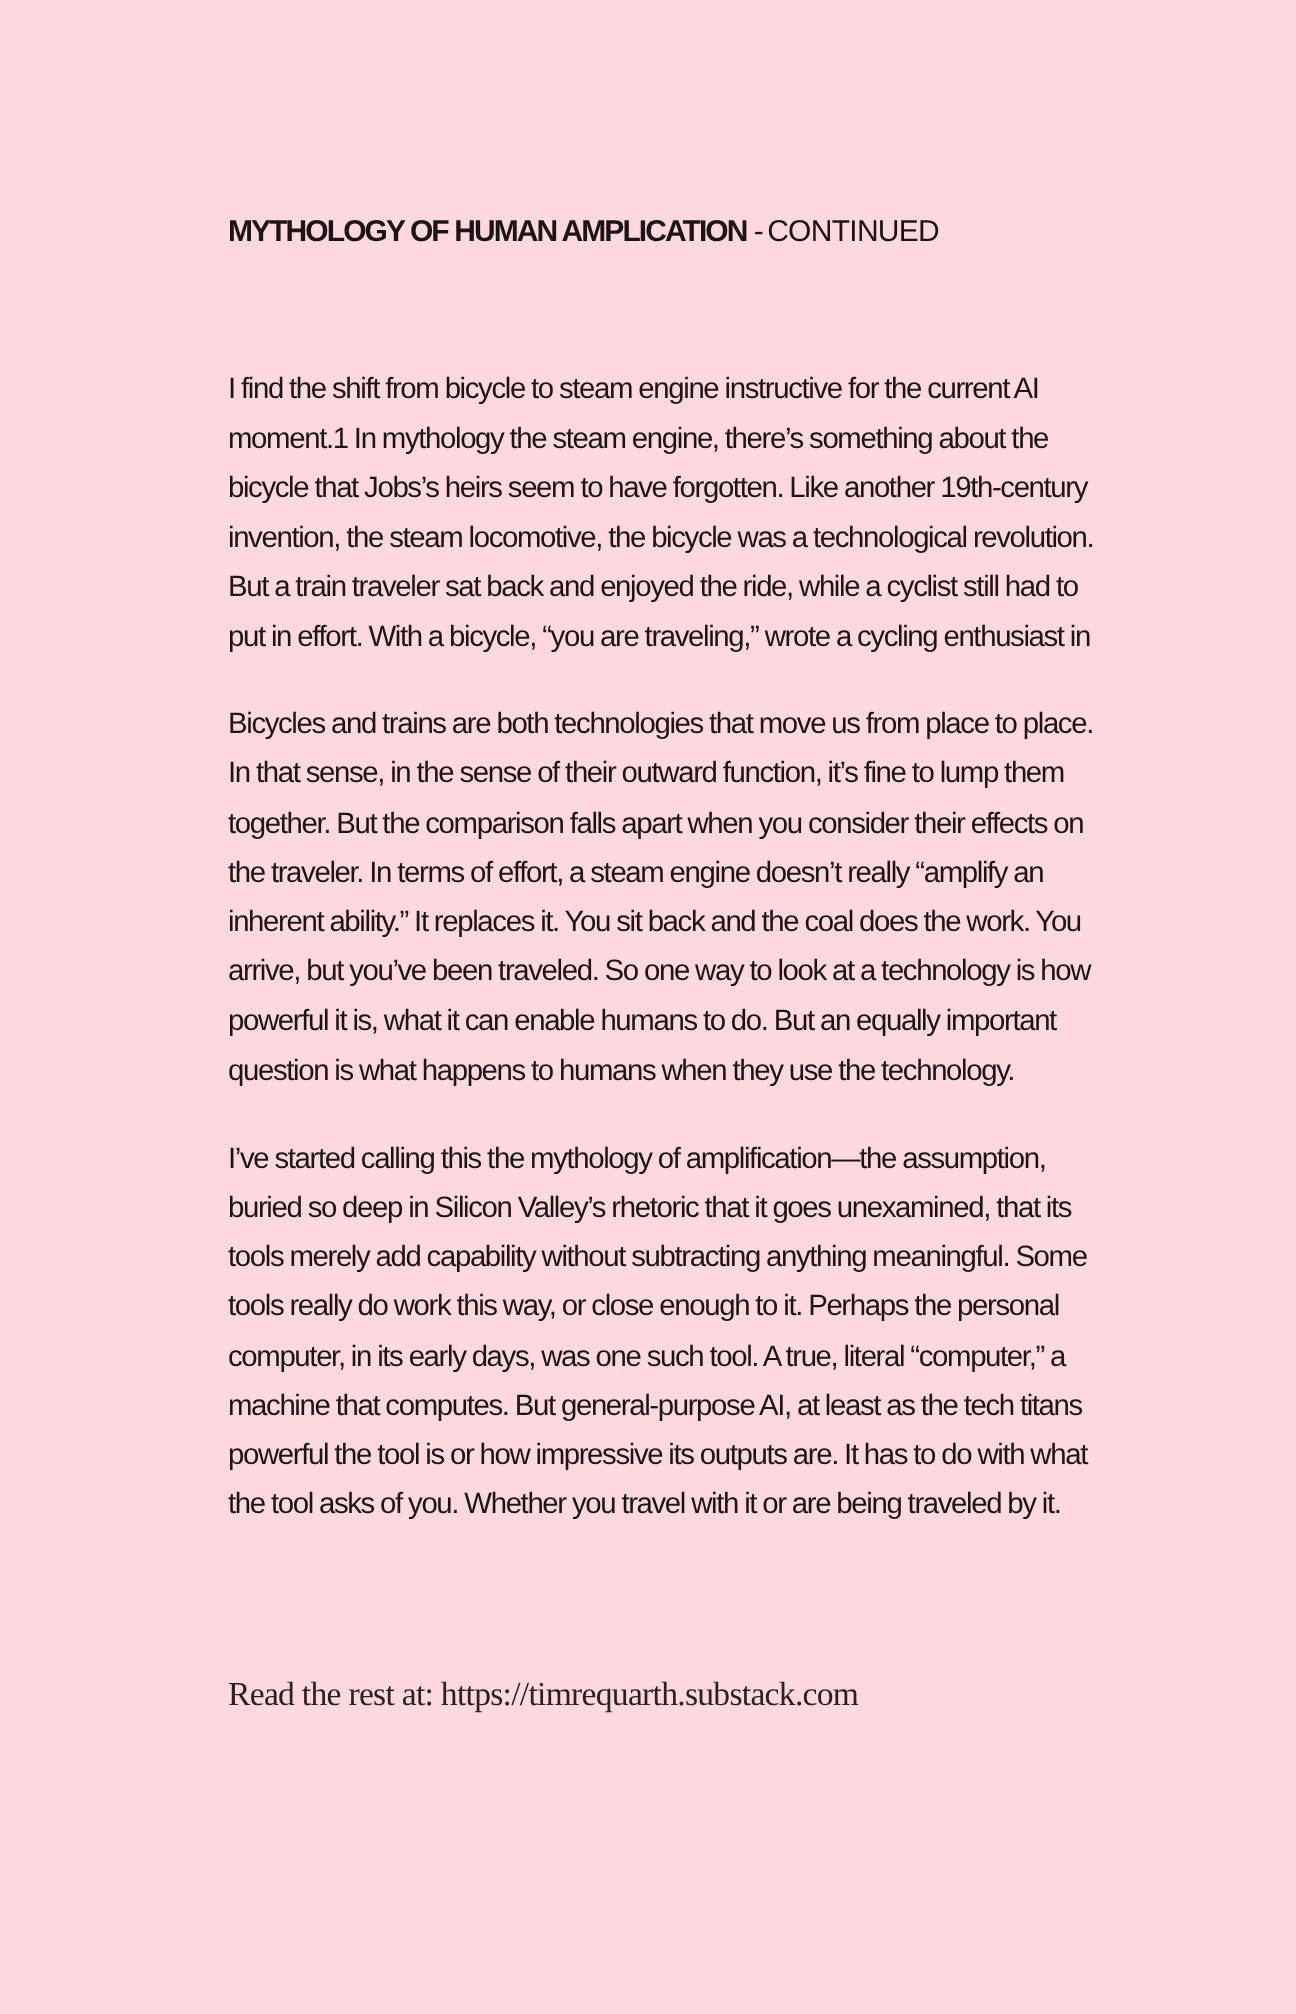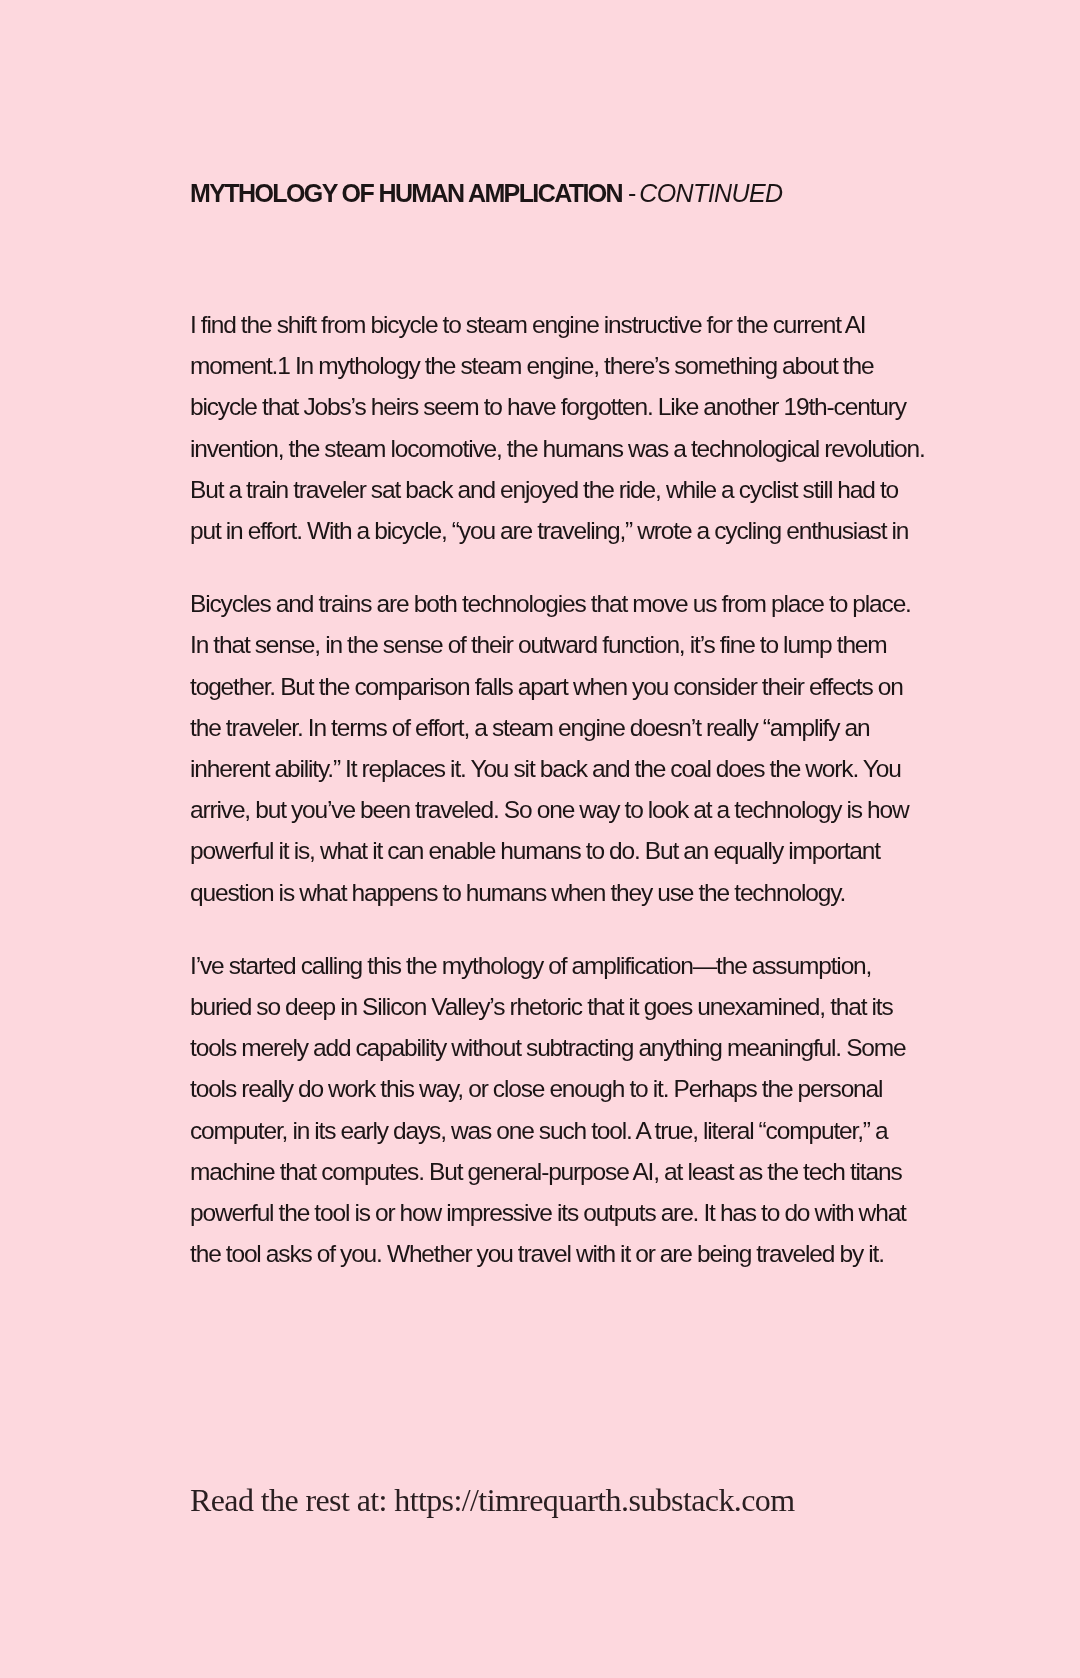--- a/index.html
+++ b/index.html
@@ -34,21 +34,20 @@
       font-weight: bold;
       letter-spacing: -1.6px;
     }
     .header .title-sep {
       font-weight: normal;
       margin: 0 4px 0 6px;
     }
     .header .title-light {
       font-weight: normal;
       letter-spacing: -0.6px;
-      font-style: italic;
     }
     .article {
       position: absolute;
       left: 190px;
       top: 304px;
       width: 820px;
       font-family: "Liberation Sans", sans-serif;
       font-size: 24.5px;
       line-height: 41.2px;
       letter-spacing: -1.15px;
@@ -58,23 +57,23 @@
       margin: 0 0 32px 0;
       padding: 0;
     }
     .article .line {
       display: block;
       white-space: nowrap;
     }
     .footer {
       position: absolute;
       left: 190px;
-      top: 1482px;
+      top: 1395px;
       font-family: "Liberation Serif", serif;
-      font-size: 32px;
+      font-size: 28px;
       line-height: 36px;
       letter-spacing: -0.6px;
       color: #2a1f21;
       white-space: nowrap;
     }
     .footer a {
       color: inherit;
       text-decoration: none;
     }
   </style>
@@ -85,21 +84,21 @@
 
   <div class="header">
     <span class="title-bold">MYTHOLOGY OF HUMAN AMPLICATION</span><span class="title-sep">-</span><span class="title-light">CONTINUED</span>
   </div>
 
   <div class="article">
     <p>
       <span class="line">I find the shift from bicycle to steam engine instructive for the current AI</span>
       <span class="line">moment.1 In mythology the steam engine, there’s something about the</span>
       <span class="line">bicycle that Jobs’s heirs seem to have forgotten. Like another 19th-century</span>
-      <span class="line">invention, the steam locomotive, the humans was a technological revolution.</span>
+      <span class="line">invention, the steam locomotive, the bicycle was a technological revolution.</span>
       <span class="line">But a train traveler sat back and enjoyed the ride, while a cyclist still had to</span>
       <span class="line">put in effort. With a bicycle, “you are traveling,” wrote a cycling enthusiast in</span>
     </p>
     <p>
       <span class="line">Bicycles and trains are both technologies that move us from place to place.</span>
       <span class="line">In that sense, in the sense of their outward function, it’s fine to lump them</span>
       <span class="line">together. But the comparison falls apart when you consider their effects on</span>
       <span class="line">the traveler. In terms of effort, a steam engine doesn’t really “amplify an</span>
       <span class="line">inherent ability.” It replaces it.  You sit back and the coal does the work. You</span>
       <span class="line">arrive, but you’ve been traveled. So one way to look at a technology is how</span>

